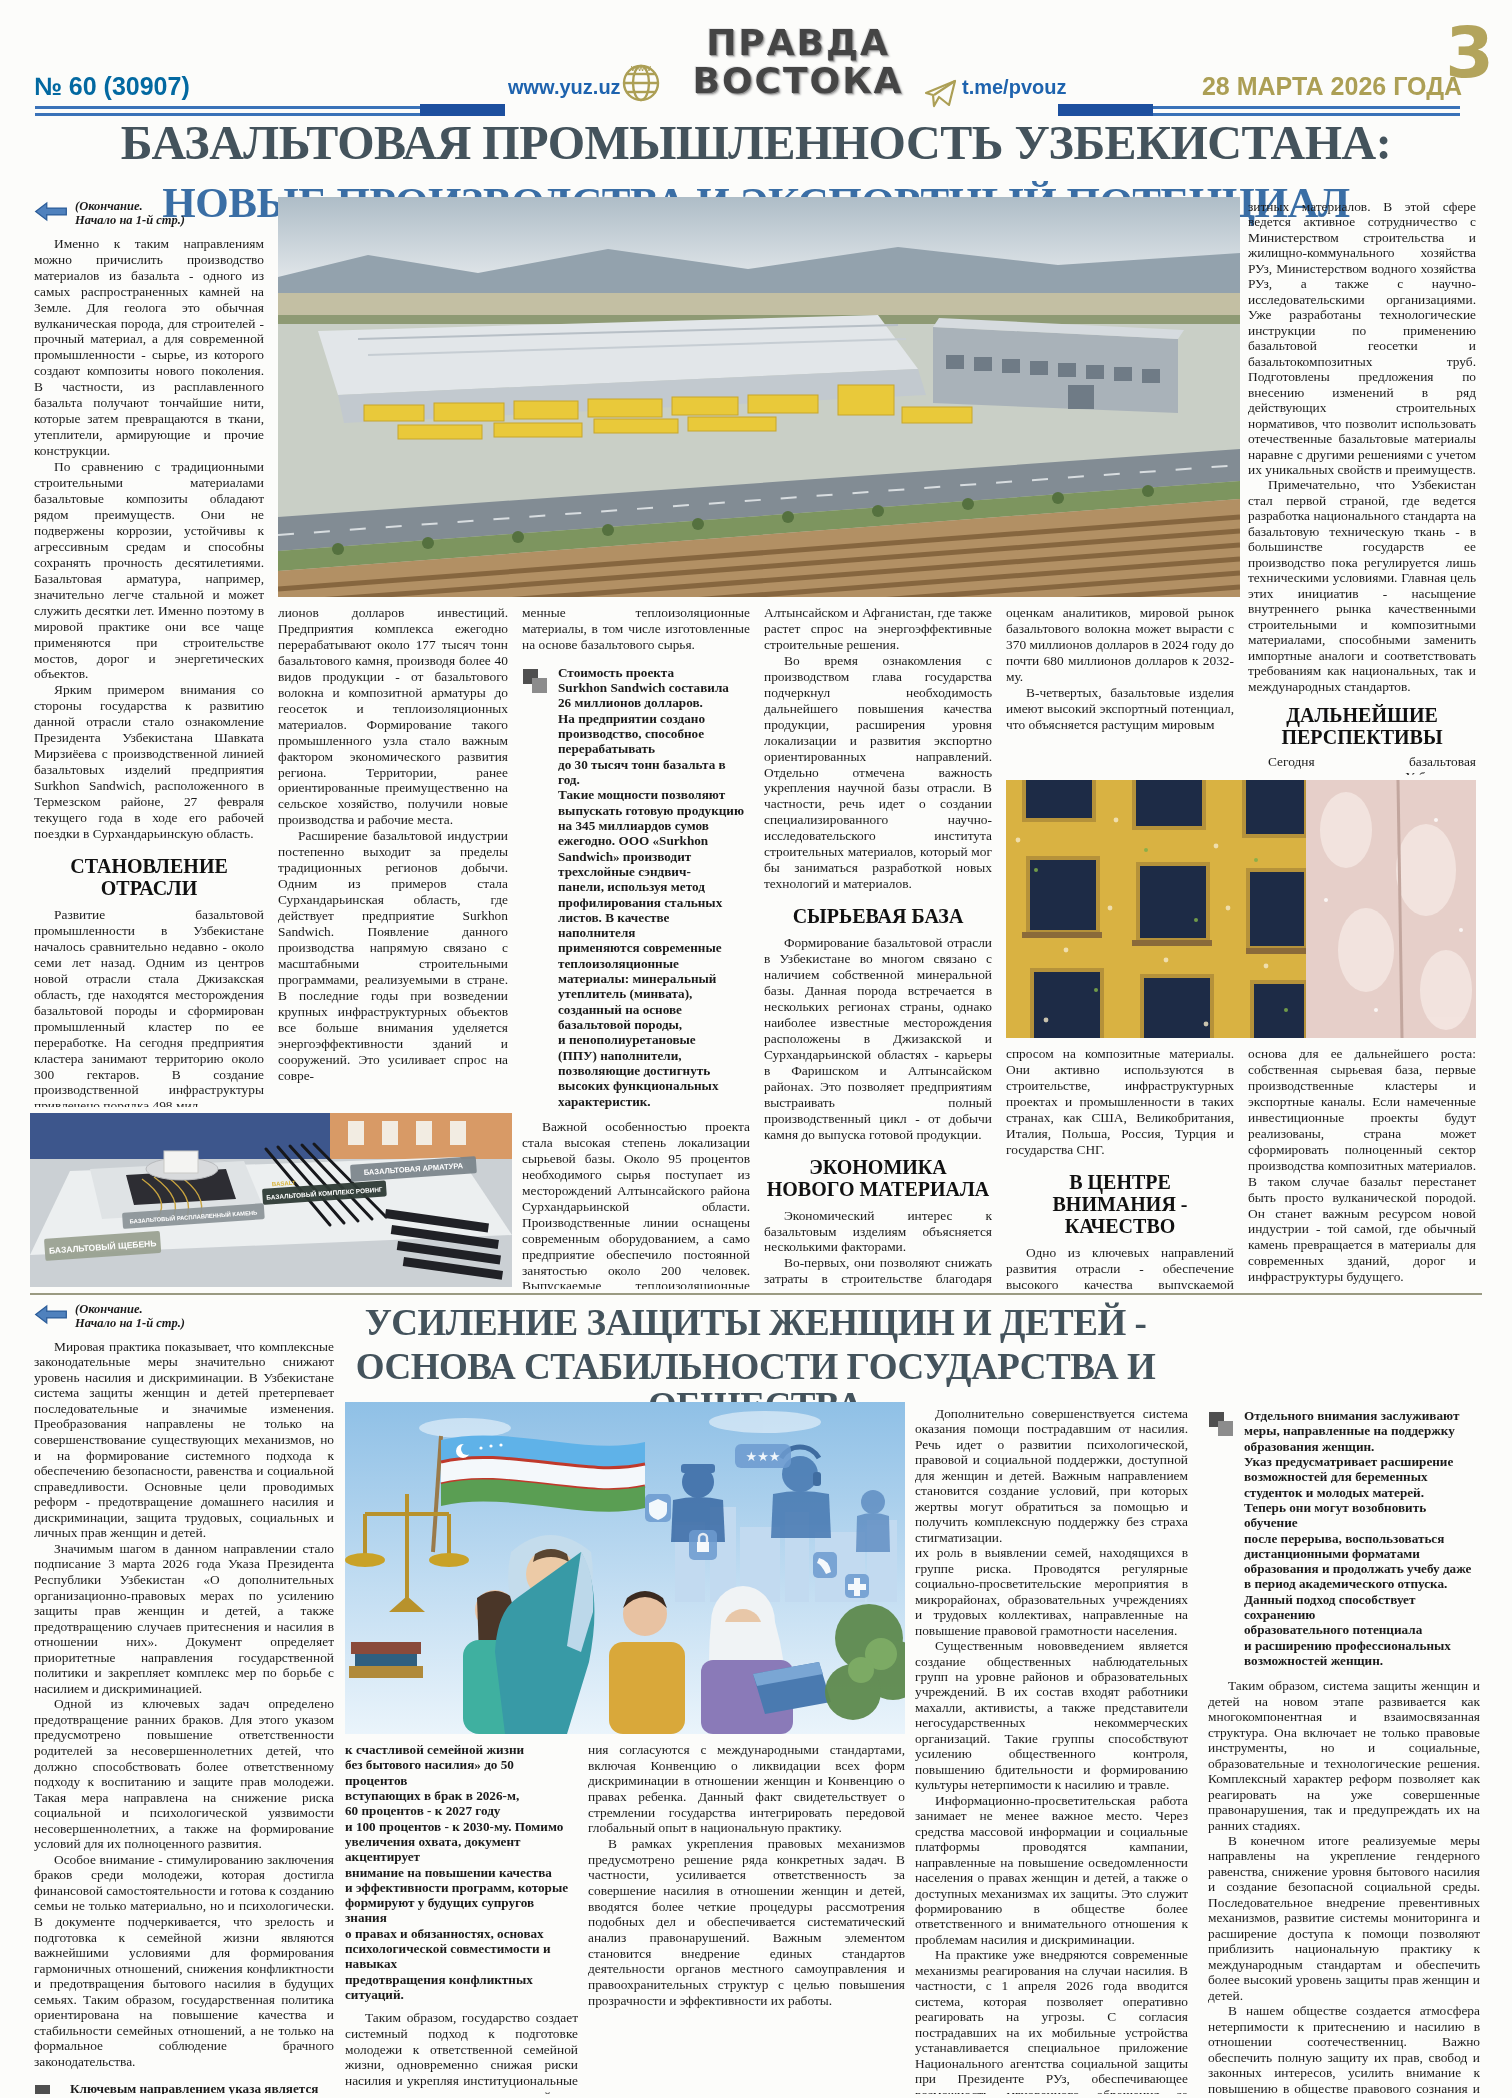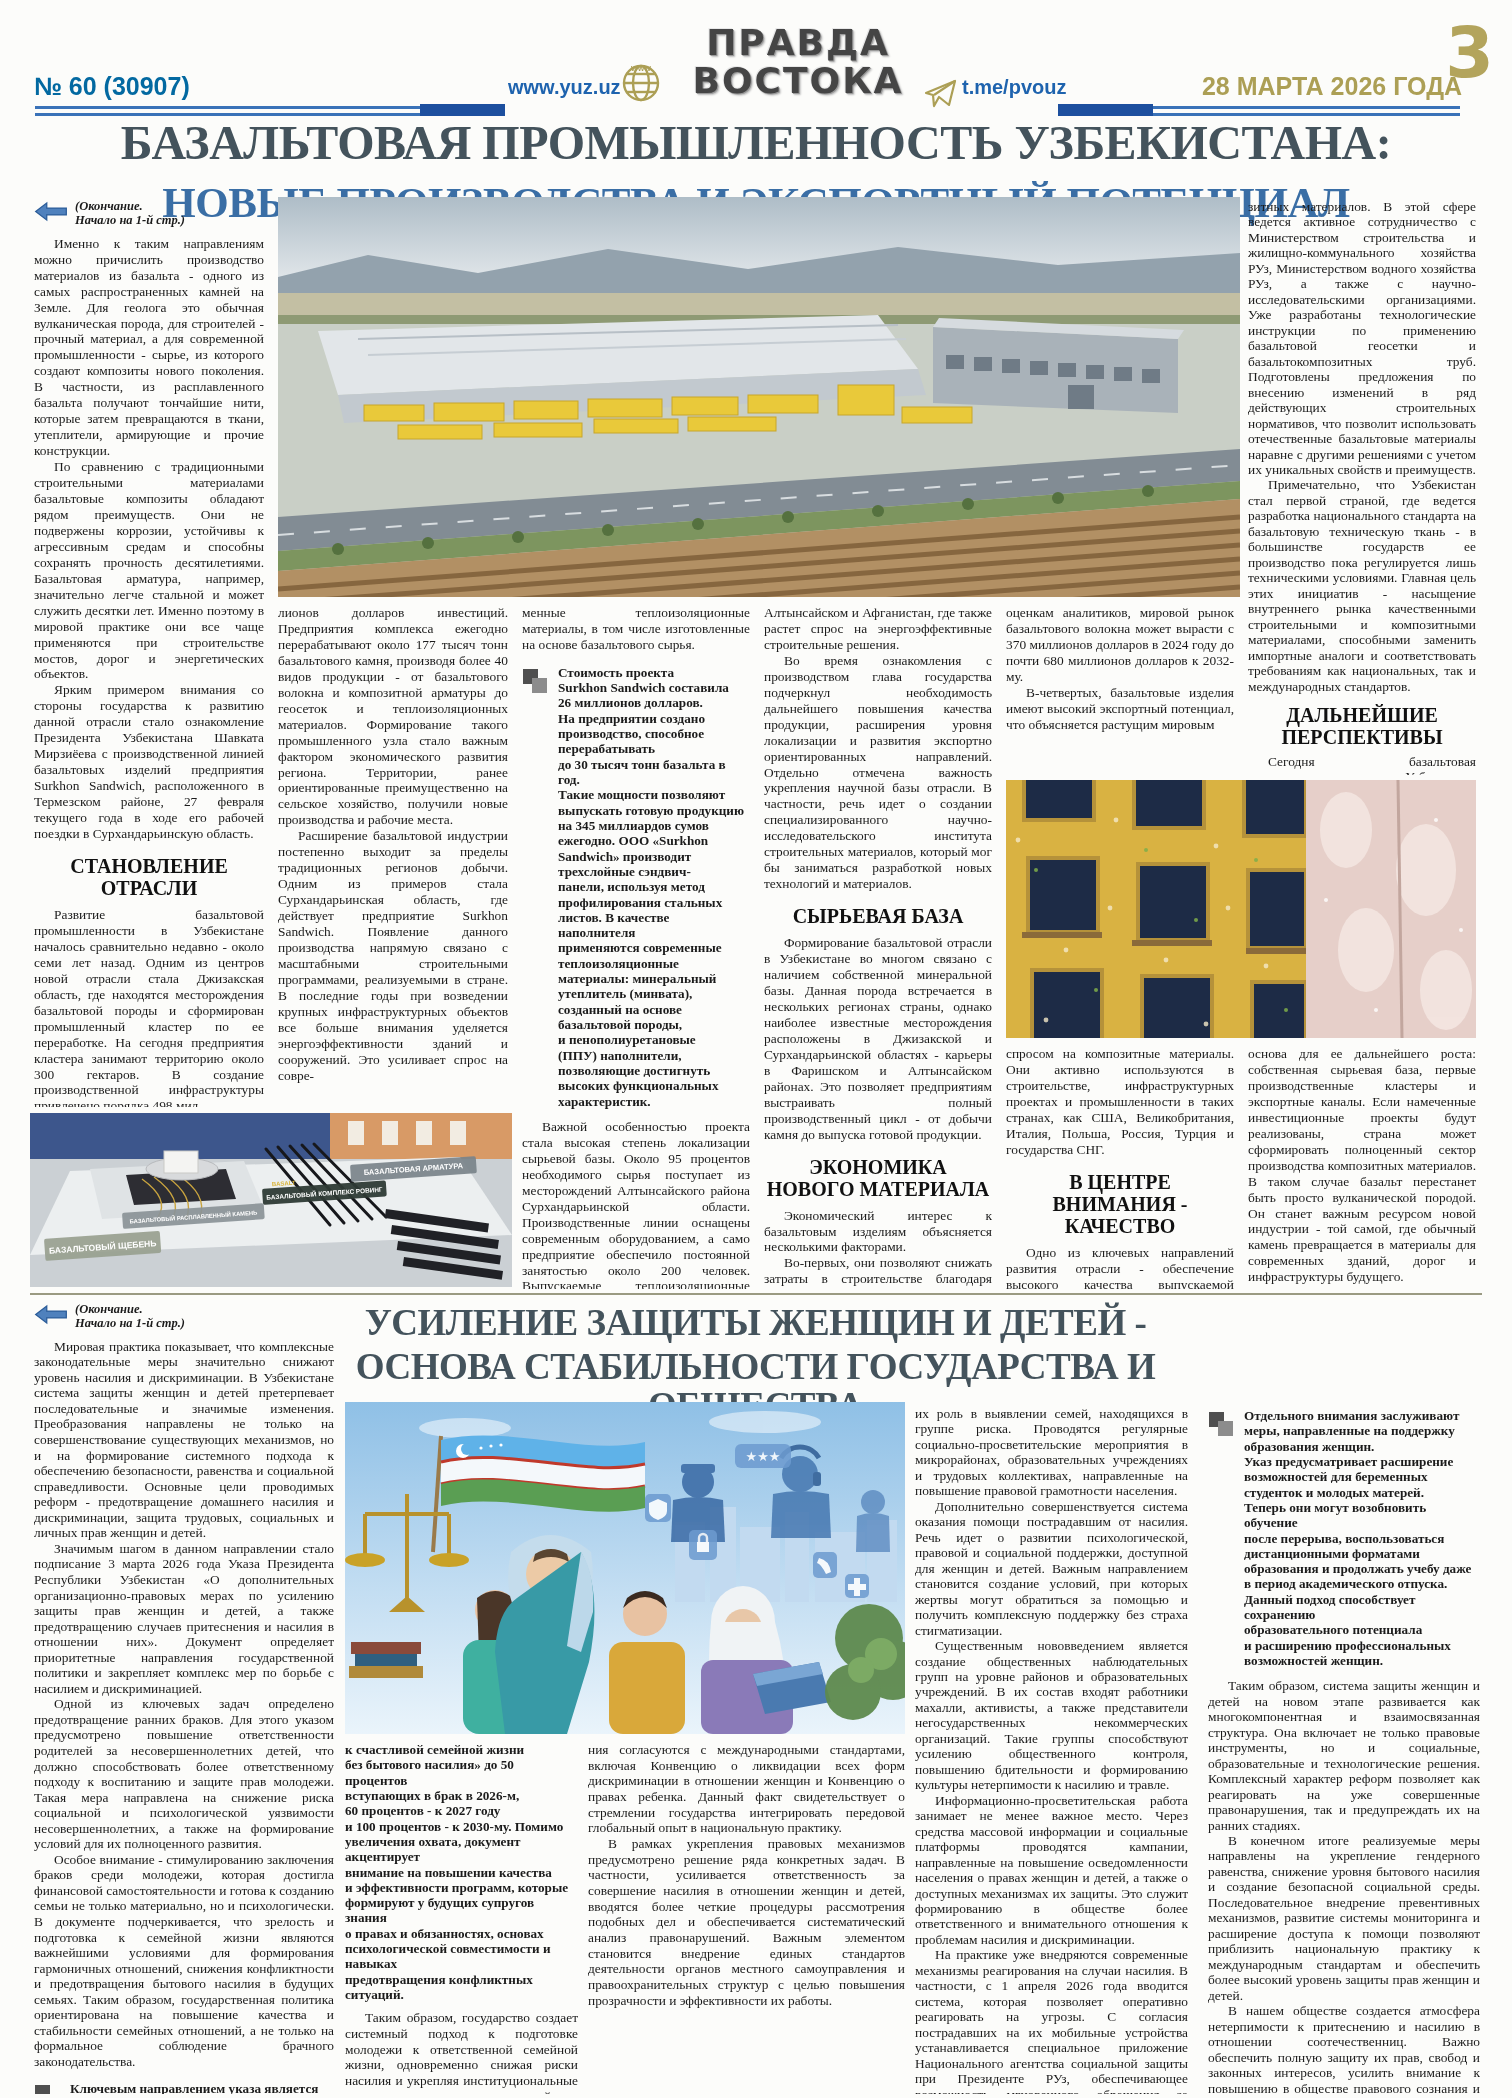--- a/index.html
+++ b/index.html
@@ -527,22 +527,22 @@
     <p class="bp" style="margin-top:8px;line-height:1.17;">Таким образом, государство создает системный подход к подготовке молодежи к ответственной семейной жизни, одновременно снижая риски насилия и укрепляя институциональные механизмы защиты женщин и детей.</p>
 
   </div>
 
   <div class="col" style="left:588px;top:1742px;width:317px;height:352px;">
     <p class="bp noind" style="line-height:1.17;">ния согласуются с международными стандартами, включая Конвенцию о ликвидации всех форм дискриминации в отношении женщин и Конвенцию о правах ребенка. Данный факт свидетельствует о стремлении государства интегрировать передовой глобальный опыт в национальную практику.</p>
     <p class="bp" style="line-height:1.17;">В рамках укрепления правовых механизмов предусмотрено решение ряда конкретных задач. В частности, усиливается ответственность за совершение насилия в отношении женщин и детей, вводятся более четкие процедуры рассмотрения подобных дел и обеспечивается систематический анализ правонарушений. Важным элементом становится внедрение единых стандартов деятельности органов местного самоуправления и правоохранительных структур с целью повышения прозрачности и эффективности их работы.</p>
   </div>
 
   <div class="col" style="left:915px;top:1406px;width:273px;height:688px;">
+    <p class="bp" style="line-height:1.155;">Дополнительно совершенствуется система оказания помощи пострадавшим от насилия. Речь идет о развитии психологической, правовой и социальной поддержки, доступной для женщин и детей. Важным направлением становится создание условий, при которых жертвы могут обратиться за помощью и получить комплексную поддержку без страха стигматизации.</p>
     <p class="bp noind" style="line-height:1.155;">их роль в выявлении семей, находящихся в группе риска. Проводятся регулярные социально-просветительские мероприятия в микрорайонах, образовательных учреждениях и трудовых коллективах, направленные на повышение правовой грамотности населения.</p>
-    <p class="bp" style="line-height:1.155;">Дополнительно совершенствуется система оказания помощи пострадавшим от насилия. Речь идет о развитии психологической, правовой и социальной поддержки, доступной для женщин и детей. Важным направлением становится создание условий, при которых жертвы могут обратиться за помощью и получить комплексную поддержку без страха стигматизации.</p>
     <p class="bp" style="line-height:1.155;">Существенным нововведением является создание общественных наблюдательных групп на уровне районов и образовательных учреждений. В их состав входят работники махалли, активисты, а также представители негосударственных некоммерческих организаций. Такие группы способствуют усилению общественного контроля, повышению бдительности и формированию культуры нетерпимости к насилию и травле.</p>
     <p class="bp" style="line-height:1.155;">Информационно-просветительская работа занимает не менее важное место. Через средства массовой информации и социальные платформы проводятся кампании, направленные на повышение осведомленности населения о правах женщин и детей, а также о доступных механизмах их защиты. Это служит формированию в обществе более ответственного и внимательного отношения к проблемам насилия и дискриминации.</p>
     <p class="bp" style="line-height:1.155;">На практике уже внедряются современные механизмы реагирования на случаи насилия. В частности, с 1 апреля 2026 года вводится система, которая позволяет оперативно реагировать на угрозы. С согласия пострадавших на их мобильные устройства устанавливается специальное приложение Национального агентства социальной защиты при Президенте РУз, обеспечивающее возможность мгновенного обращения за помощью. Это значительно сокращает время реагирования соответствующих служб и повышает уровень безопасности.</p>
   </div>
 
   <div class="col" style="left:1208px;top:1406px;width:272px;height:688px;">
     <div class="callout-row" style="margin-top:2px;">
       <span class="sq-icon">
         <svg viewBox="0 0 26 26" width="26" height="26">
             <rect x="1" y="1" width="15" height="15" fill="#4f4f4f"></rect>

